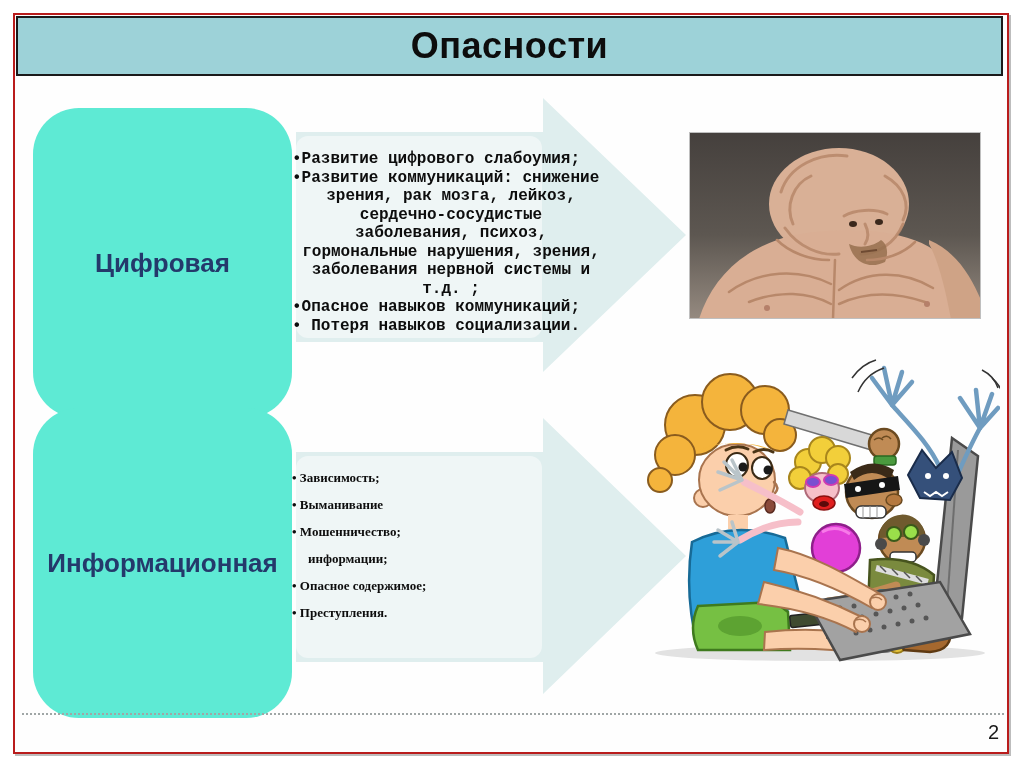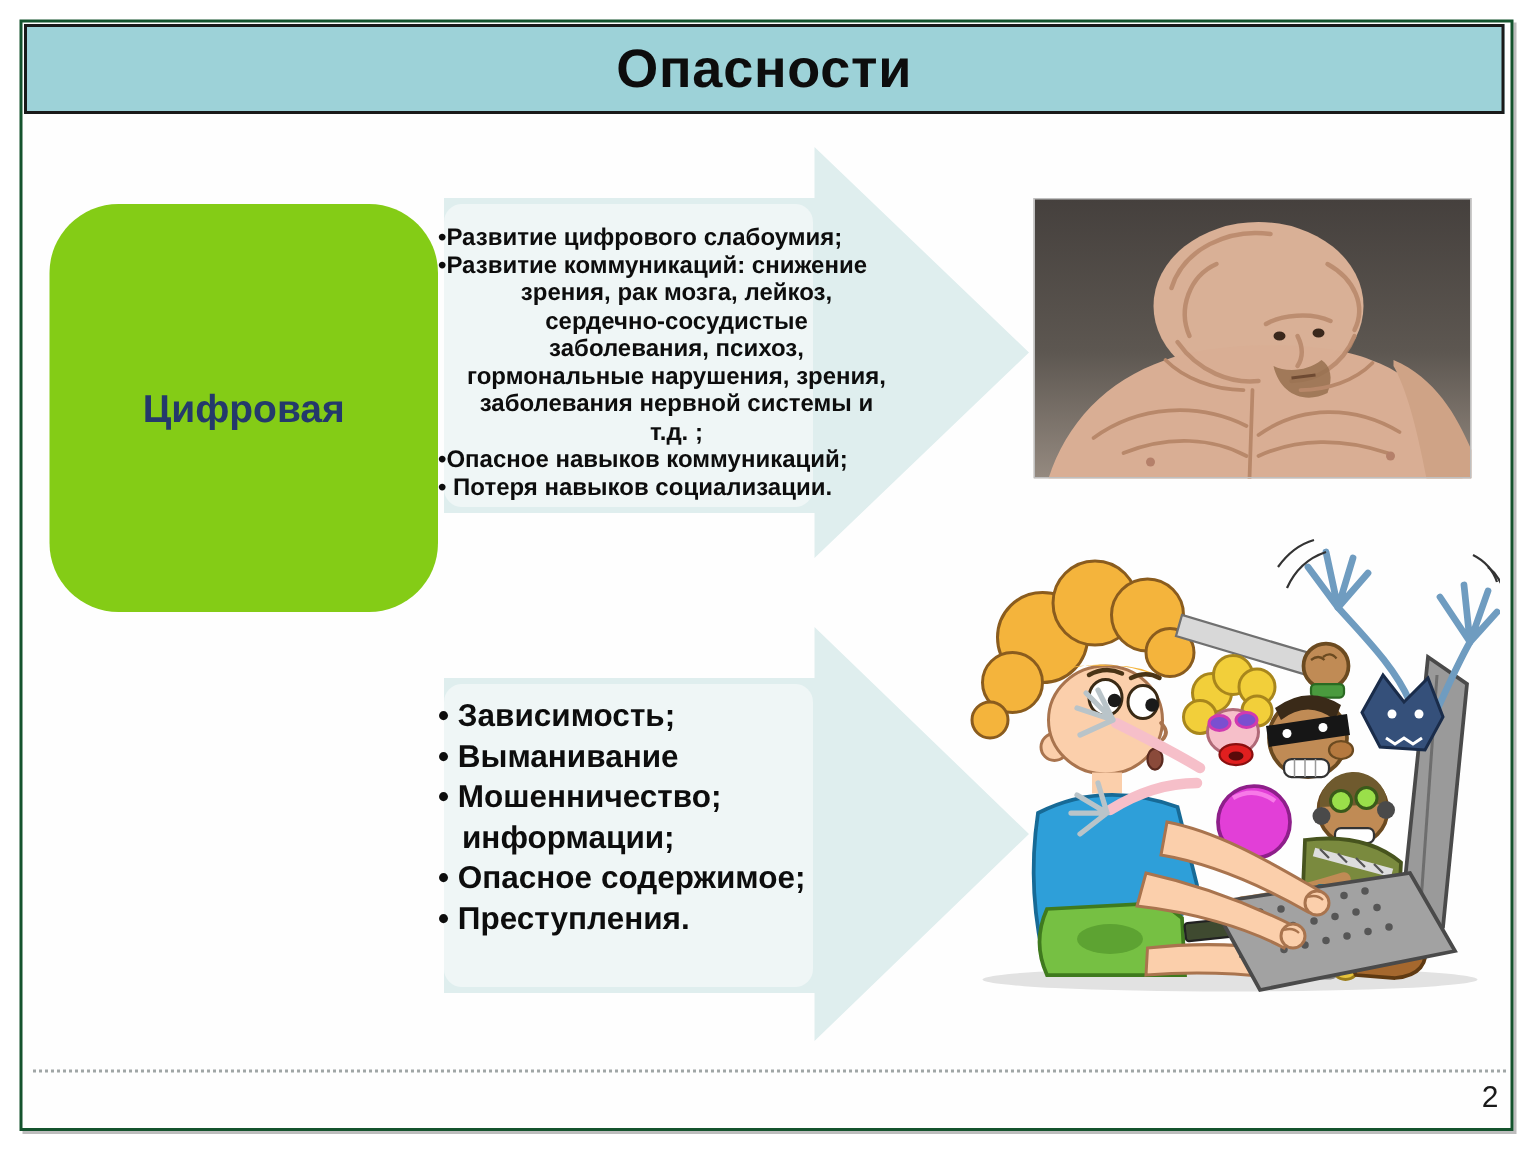--- a/index.html
+++ b/index.html
@@ -1,31 +1,31 @@
 <!DOCTYPE html>
 <html><head>
 <meta charset="utf-8">
 <style>
   html,body{margin:0;padding:0;background:#ffffff;}
   .page{position:relative;width:1024px;height:767px;background:#ffffff;overflow:hidden;
         font-family:"Liberation Sans","DejaVu Sans",sans-serif;}
   .slide{position:absolute;left:13px;top:13px;width:992px;height:737px;background:#fefefe;
-         border:2px solid #14532d;box-shadow:2px 2px 0 #bdbdbd;}
+         border:2px solid #b91c1c;box-shadow:2px 2px 0 #bdbdbd;}
   .title-bar{position:absolute;left:1px;top:1px;width:983px;height:56px;background:#9dd2d8;
              border:2px solid #1a1a1a;text-align:center;line-height:56px;
              font-size:36px;font-weight:bold;color:#0d0d0d;letter-spacing:.5px;}
   .arrow-layer{position:absolute;left:0;top:0;width:992px;height:737px;pointer-events:none;}
-  .cat-box{position:absolute;left:18px;width:259px;height:272px;background:#84cc16;border-radius:46px;
-           display:flex;align-items:center;justify-content:center;margin-top:28px;}
+  .cat-box{position:absolute;left:18px;width:259px;height:310px;background:#5eead4;border-radius:46px;
+           display:flex;align-items:center;justify-content:center;}
   .cat-box.b1{top:93px;}
   .cat-box.b2{top:393px;}
   .cat-label{font-size:26px;font-weight:bold;color:#24396b;}
   .bullets{position:absolute;font-weight:bold;color:#0d0d0d;}
-  .bullets.k1{left:277px;top:135px;width:310px;font-size:16px;line-height:18.5px;}
-  .bullets.k2{left:277px;top:449px;width:300px;font-size:21px;line-height:27px;}
+  .bullets.k1{left:277px;top:135px;width:310px;font-size:16px;line-height:18.5px;font-family:Liberation Mono, monospace;}
+  .bullets.k2{left:277px;top:449px;width:300px;font-size:13px;line-height:27px;font-family:Liberation Serif, serif;}
   .bullets .tline{white-space:nowrap;}
   .bullets.k1 .tline.ind{padding-left:8px;text-align:center;}
   .bullets.k2 .tline.ind{padding-left:16px;}
   .photo{position:absolute;left:674px;top:117px;width:292px;height:187px;}
   .cartoon{position:absolute;left:625px;top:335px;width:360px;height:315px;}
   .footer-line{position:absolute;left:7px;top:698px;width:982px;height:0;border-top:2px dotted #a0a6a6;}
   .page-num{position:absolute;right:8px;top:706px;font-size:20px;color:#1a1a1a;}
 </style>
 </head>
 <body>
@@ -39,20 +39,23 @@
       <polygon points="296,452 543,452 543,418 686,556 543,694 543,662 296,662" fill="#dfeeee"></polygon>
       <rect x="296" y="456" width="246" height="202" rx="12" fill="#eff6f6"></rect>
     </svg>
 
     <div class="title-bar">
       <span>Опасности</span>
     </div>
 
     <div class="cat-box b1">
       <span class="cat-label">Цифровая</span>
+    </div>
+    <div class="cat-box b2">
+      <span class="cat-label">Информационная</span>
     </div>
 
     <div class="bullets k1">
         <div class="tline">•Развитие цифрового слабоумия;</div>
         <div class="tline">•Развитие коммуникаций: снижение</div>
         <div class="tline ind">зрения, рак мозга, лейкоз,</div>
         <div class="tline ind">сердечно-сосудистые</div>
         <div class="tline ind">заболевания, психоз,</div>
         <div class="tline ind">гормональные нарушения, зрения,</div>
         <div class="tline ind">заболевания нервной системы и</div>

